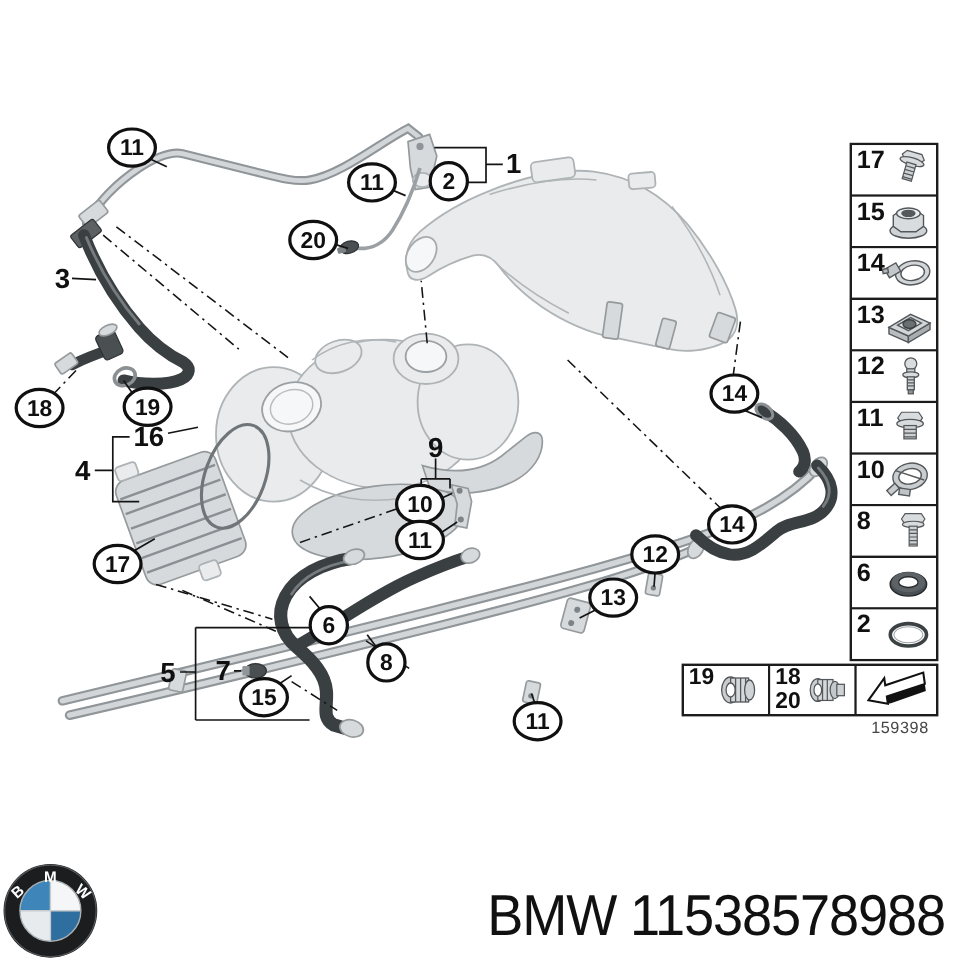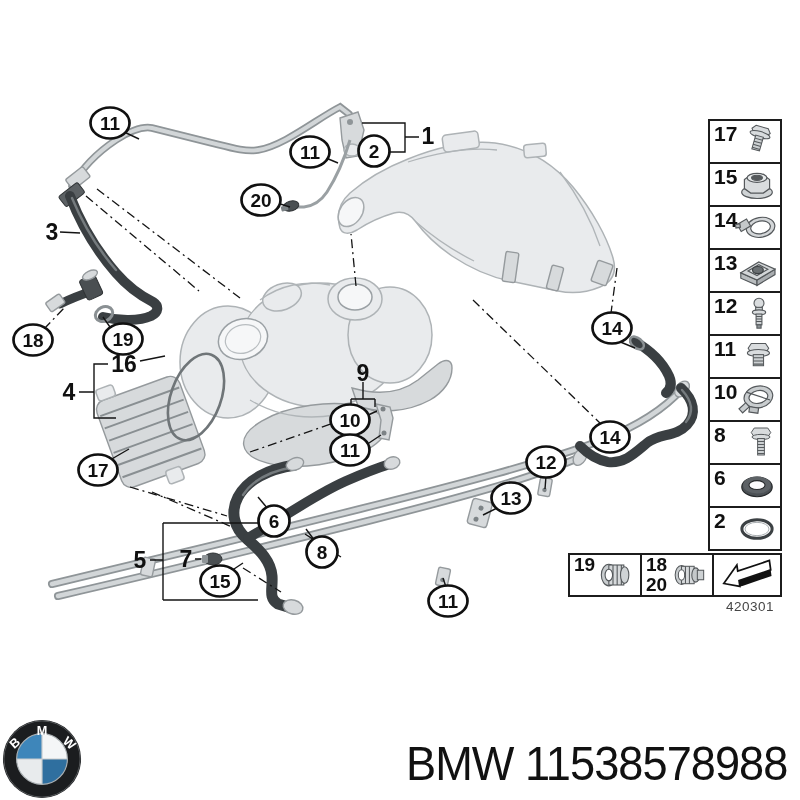--- a/index.html
+++ b/index.html
@@ -460,21 +460,21 @@
   <div class="conn-cell arrow-cell">
     <svg width="58" height="38" viewBox="0 0 64 44">
       <g transform="rotate(-8 32 22)">
         <polygon points="60,20 60,27 25,34 22,34 22,27" fill="#111"></polygon>
         <polygon points="4,28 22,9 22,16 60,9 60,20 22,27 22,34" fill="#fff" stroke="#111" stroke-width="2"></polygon>
       </g>
     </svg>
   </div>
 </div>
 
-<div class="figure-number">420301</div>
+<div class="figure-number">159398</div>
 
 <div class="footer">
   <svg class="bmw-logo" width="82" height="82" viewBox="0 0 84 84">
     <circle cx="42" cy="42" r="40" fill="#1b1d1f"></circle>
     <circle cx="42" cy="42" r="39" fill="none" stroke="#55585a" stroke-width="1"></circle>
     <path d="M42,42 L42,16 A26,26 0 0 0 16,42 Z" fill="#3e86ba"></path>
     <path d="M42,42 L68,42 A26,26 0 0 0 42,16 Z" fill="#f4f6f7"></path>
     <path d="M42,42 L42,68 A26,26 0 0 0 68,42 Z" fill="#2f6f9f"></path>
     <path d="M42,42 L16,42 A26,26 0 0 0 42,68 Z" fill="#e8ebed"></path>
     <path d="M42,16 V68 M16,42 H68" stroke="#c8ccce" stroke-width="1.2" fill="none"></path>

